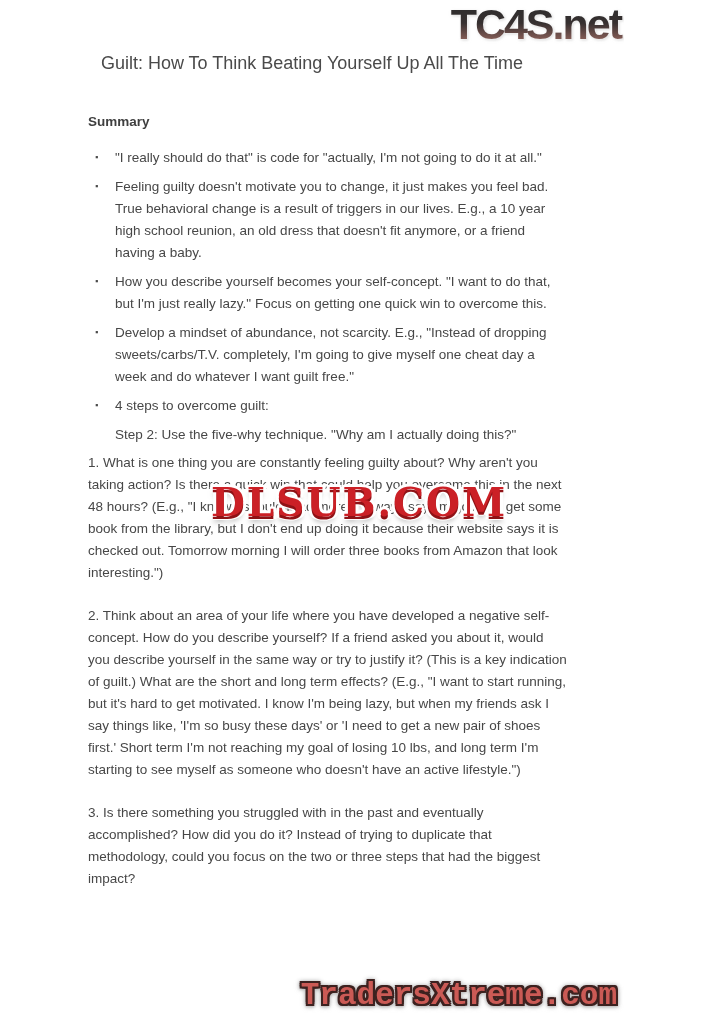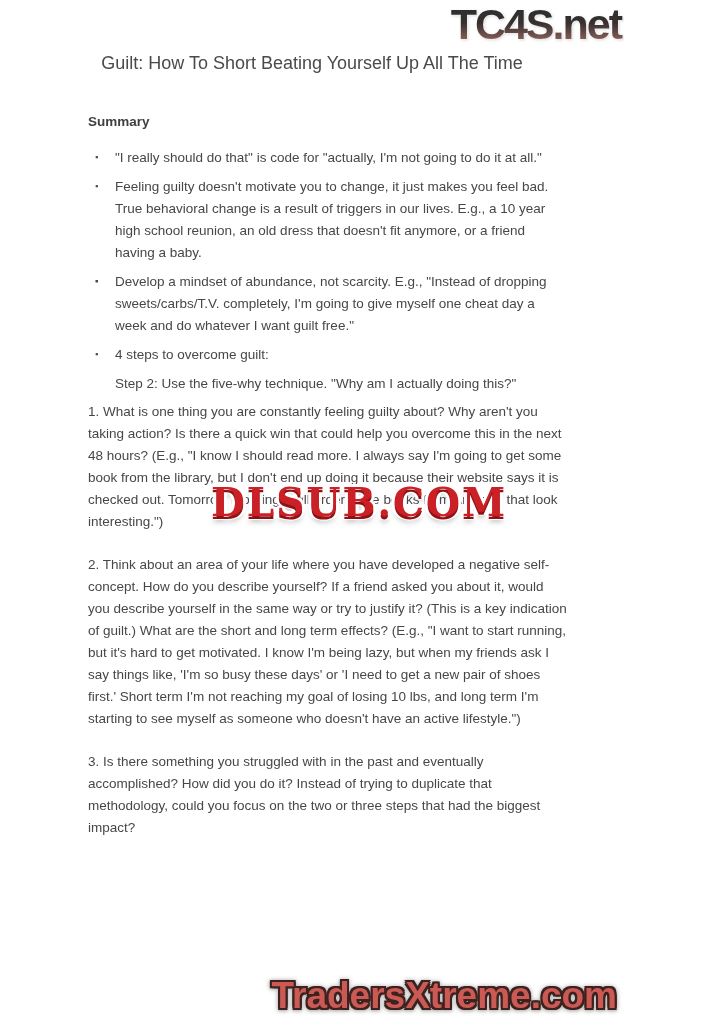--- a/index.html
+++ b/index.html
@@ -84,56 +84,57 @@
       -3px 0 0 #ffffff, 3px 0 0 #ffffff, 0 -3px 0 #ffffff, 0 4px 0 #ffffff,
       -2px -2px 0 #ffffff, 2px -2px 0 #ffffff, -3px 3px 0 #ffffff, 3px 3px 0 #ffffff,
       0 6px 5px rgba(140,140,140,0.55);
   }
 
   
   .traders-logo {
     position: absolute;
     top: 977px;
     right: 7px;
-    font-family: Liberation Sans, sans-serif;
+    font-family: Liberation Mono, monospace;
     font-weight: bold;
-    font-size: 37px;
+    font-size: 31px;
     line-height: 38px;
     letter-spacing: 0px;
     color: #cb5a55;
     text-shadow:
       -2px 0 0 #3d2220, 2px 0 0 #3d2220, 0 -2px 0 #3d2220, 0 2px 0 #3d2220,
       -2px -2px 0 #3d2220, 2px -2px 0 #3d2220, -2px 2px 0 #3d2220, 2px 2px 0 #3d2220;
     filter: drop-shadow(0 0 2px rgba(190,190,190,0.9)) drop-shadow(0 1px 1px rgba(170,170,170,0.7));
   }
 </style>
 </head>
 <body>
 
 <div class="page">
 
   <div class="tc4s-logo">TC4S.net</div>
 
-  <h1 class="doc-title">Guilt: How To Short Beating Yourself Up All The Time</h1>
+  <h1 class="doc-title">Guilt: How To Think Beating Yourself Up All The Time</h1>
 
   <div class="content">
 
     <h2 class="section-heading summary-heading">Summary</h2>
 
     <ul class="bullet-list">
       <li class="bullet-item">
         <span class="bullet-marker">▪</span>
         <span>"I really should do that" is code for "actually, I'm not going to do it at all."</span>
       </li>
       <li class="bullet-item">
         <span class="bullet-marker">▪</span>
         <span>Feeling guilty doesn't motivate you to change, it just makes you feel bad. True behavioral change is a result of triggers in our lives. E.g., a 10 year high school reunion, an old dress that doesn't fit anymore, or a friend having a baby.</span>
       </li>
       <li class="bullet-item">
         <span class="bullet-marker">▪</span>
+        <span>How you describe yourself becomes your self-concept. "I want to do that, but I'm just really lazy." Focus on getting one quick win to overcome this.</span>
       </li>
       <li class="bullet-item">
         <span class="bullet-marker">▪</span>
         <span>Develop a mindset of abundance, not scarcity. E.g., "Instead of dropping sweets/carbs/T.V. completely, I'm going to give myself one cheat day a week and do whatever I want guilt free."</span>
       </li>
       <li class="bullet-item">
         <span class="bullet-marker">▪</span>
         <span>4 steps to overcome guilt:</span>
       </li>
     </ul>

